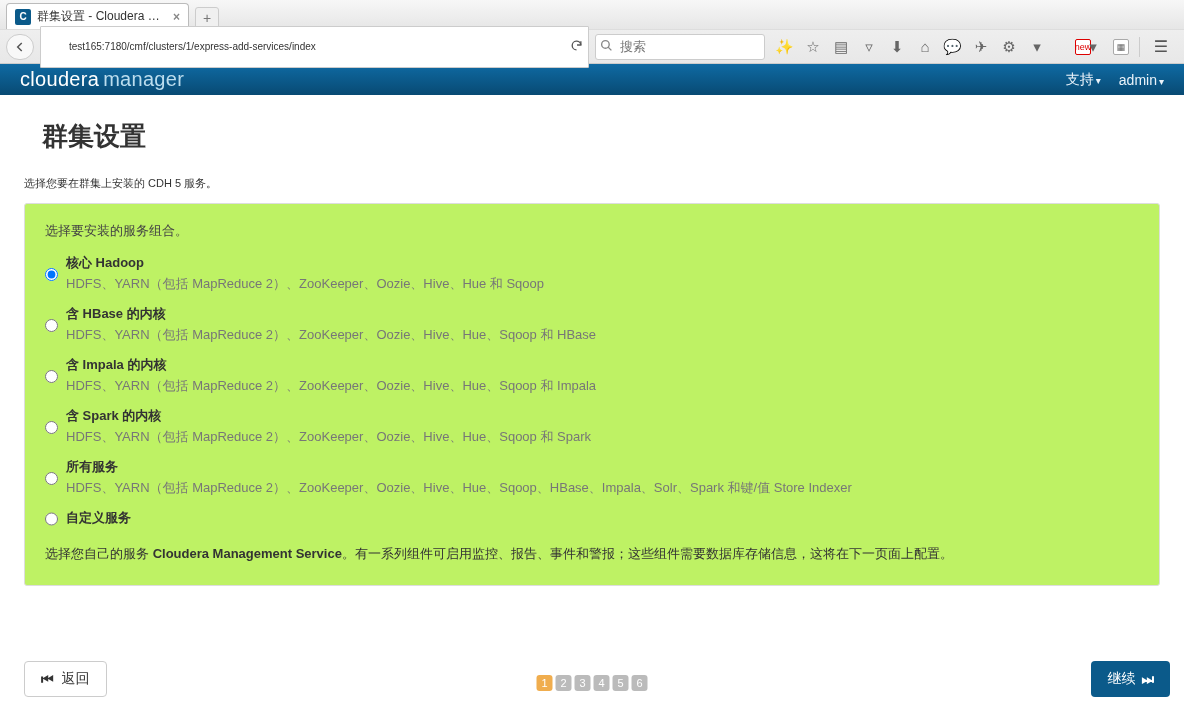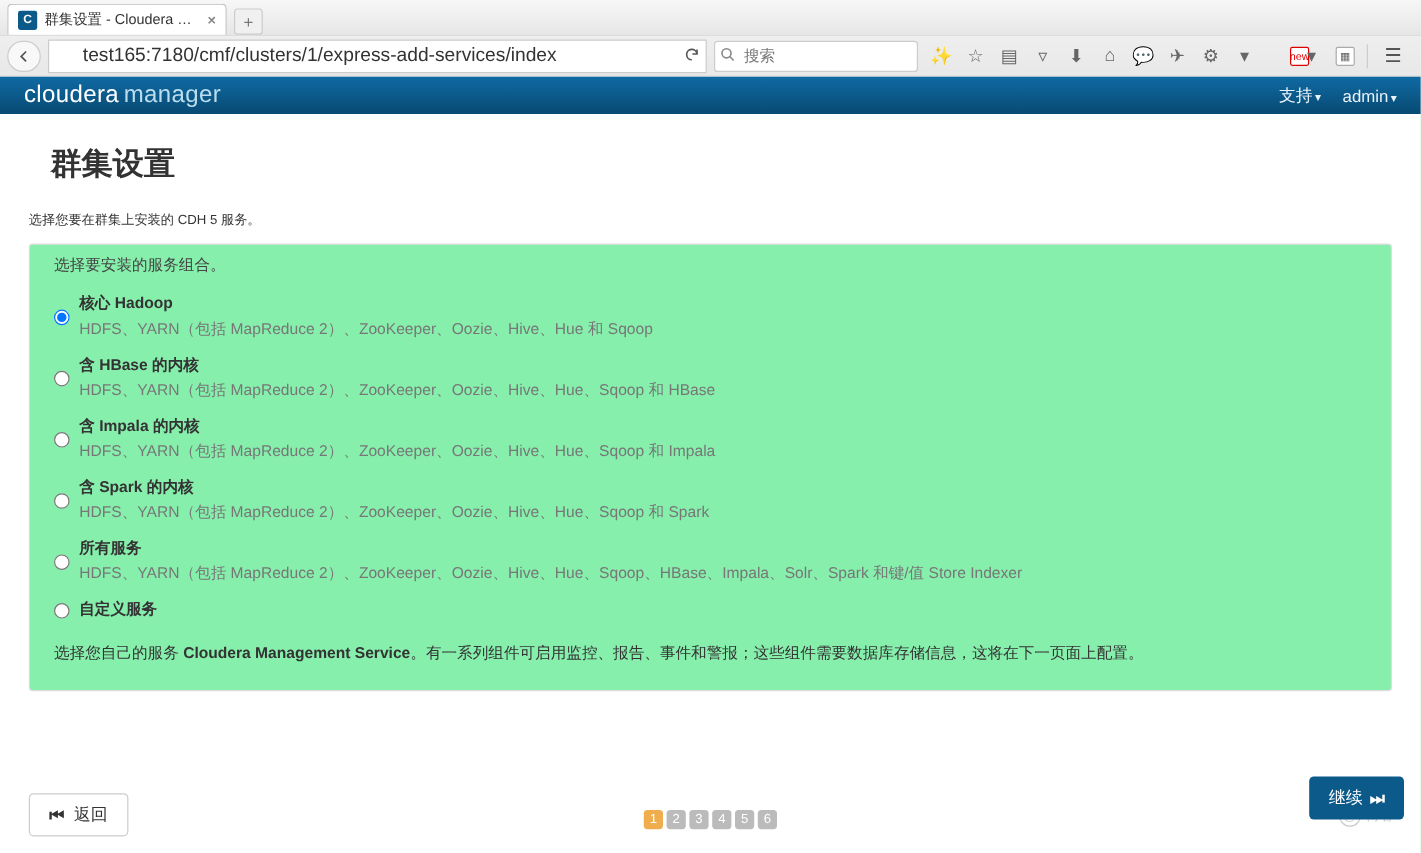--- a/index.html
+++ b/index.html
@@ -9,21 +9,21 @@
 .browser-chrome { background: linear-gradient(#f4f4f4, #e8e8e8); border-bottom: 1px solid #ccc; }
 .tab-bar { height: 29px; display: flex; align-items: flex-end; padding-left: 6px; background: linear-gradient(#f7f7f7,#e6e6e6); }
 .tab { height: 26px; background: #fff; border: 1px solid #bbb; border-bottom: none; border-radius: 4px 4px 0 0; padding: 0 8px; display: flex; align-items: center; gap: 6px; font-size: 12px; max-width: 200px; }
 .tab .favicon { width: 16px; height: 16px; background: #0b5a8a; color: #fff; font-size: 10px; font-weight: bold; display: flex; align-items: center; justify-content: center; border-radius: 2px; }
 .tab .close { color: #888; font-weight: bold; cursor: pointer; }
 .tab .title { white-space: nowrap; overflow: hidden; text-overflow: ellipsis; max-width: 130px; }
 .newtab { width: 24px; height: 22px; border: 1px solid #ccc; border-radius: 3px; margin-left: 6px; display: flex; align-items: center; justify-content: center; color: #777; background: #f0f0f0; cursor: pointer; font-size: 14px; }
 
 .url-bar { height: 34px; display: flex; align-items: center; padding: 0 6px; gap: 6px; border-top: 1px solid #ddd; }
 .nav-btn { width: 28px; height: 26px; border: 1px solid #ccc; border-radius: 14px; display: flex; align-items: center; justify-content: center; background: #f8f8f8; color: #555; cursor: pointer; }
-.url-input { flex: 1; height: 28px; border: 1px solid #ccc; border-radius: 1px; padding: 0 30px 0 28px; font-size: 16px; color: #333; background: #fff; position: relative; }
+.url-input { flex: 1; height: 42px; border: 1px solid #ccc; border-radius: 1px; padding: 0 30px 0 28px; font-size: 10px; color: #333; background: #fff; position: relative; }
 .url-wrap { position: relative; flex: 1; display: flex; }
 .url-wrap .globe { position: absolute; left: 6px; top: 50%; transform: translateY(-50%); color: #999; font-size: 14px; }
 .url-wrap .reload { position: absolute; right: 6px; top: 50%; transform: translateY(-50%); color: #666; font-size: 13px; cursor: pointer; }
 .search-wrap { position: relative; width: 170px; }
 .search-input { width: 100%; height: 26px; border: 1px solid #ccc; border-radius: 3px; padding: 0 8px 0 24px; font-size: 13px; }
 .search-wrap .sicon { position: absolute; left: 5px; top: 50%; transform: translateY(-50%); color: #888; }
 .toolbar-icons { display: flex; gap: 8px; align-items: center; padding: 0 4px; }
 .toolbar-icons .ti { width: 20px; height: 20px; display: flex; align-items: center; justify-content: center; color: #666; cursor: pointer; font-size: 15px; }
 .chip { width:16px; height:16px; border:1px solid #aaa; border-radius:2px; font-size:9px; display:flex; align-items:center; justify-content:center; background:#fff; }
 .chip.red { border-color:#d00; color:#d00;margin-left:36px; }
@@ -37,31 +37,31 @@
 .brand-co { font-weight:400; }
 .header-right { margin-left:auto; display:flex; gap:18px; align-items:center; font-size:14px; }
 .header-right .hmenu { cursor:pointer; color:#eaf3fa; }
 .caret { font-size:10px; margin-left:2px; }
 
 
 .content { padding: 24px 24px 0 24px; overflow-y:auto; height:calc(711px - 29px - 34px - 40px); position:relative; }
 h1.page-title { font-size:26px; font-weight:700; color:#333; margin-bottom:22px;margin-left:18px; }
 h3.subhead { font-size:11px; font-weight:400; color:#333; margin-bottom:12px; }
 
-.panel { border:1px solid #ddd; background:#86efac; padding:8px 20px 22px 20px; border-radius:3px; }
+.panel { border:1px solid #ddd; background:#bef264; padding:18px 20px 22px 20px; border-radius:3px; }
 .panel-intro { font-size:13px; color:#444; margin-bottom:14px; }
 .opt { margin-bottom:12px; display:flex; gap:8px; }
 .opt input[type=radio] { margin-top:2px; cursor:pointer; }
 .opt .optbody { flex:1; }
 .opt .opt-title { font-weight:700; font-size:13px; color:#333; }
 .opt .opt-desc { color:#777; font-size:13px; margin-top:3px; }
 
 .footnote { font-size:13px; color:#333; margin-top:18px; }
 .btn-back { background:#fff; border:1px solid #ccc; border-radius:4px; padding:8px 16px; font-size:14px; display:flex; align-items:center; gap:8px; cursor:pointer; color:#333; }
-.btn-continue { position:absolute; right:24px; bottom:20px; background:#0b5a8a; color:#fff; border:none; border-radius:4px; padding:9px 16px; font-size:14px; display:flex; align-items:center; gap:6px; cursor:pointer; }
+.btn-continue { position:absolute; right:24px; bottom:6px; background:#0b5a8a; color:#fff; border:none; border-radius:4px; padding:9px 16px; font-size:14px; display:flex; align-items:center; gap:6px; cursor:pointer; }
 .btn-continue.shifted { right: 14px; }
 .pager { position:absolute; left:50%; transform:translateX(-50%); bottom:12px; display:flex; gap:3px; }
 .pager .pg { width:16px; height:16px; border-radius:3px; background:#bbb; color:#fff; font-size:11px; display:flex; align-items:center; justify-content:center; cursor:pointer; }
 .pager .pg.active { background:#f0ad4e; }
 
 .watermark { position:absolute; right:22px; bottom:14px; color:#aaa; font-size:12px; opacity:0.6; pointer-events:none; z-index:0; }
 .watermark .at { width:18px; height:18px; border:1px solid #aaa; border-radius:50%; display:inline-flex; align-items:center; justify-content:center; font-size:11px; margin-right:4px; vertical-align:middle; }
 </style>
 </head>
 <body>

